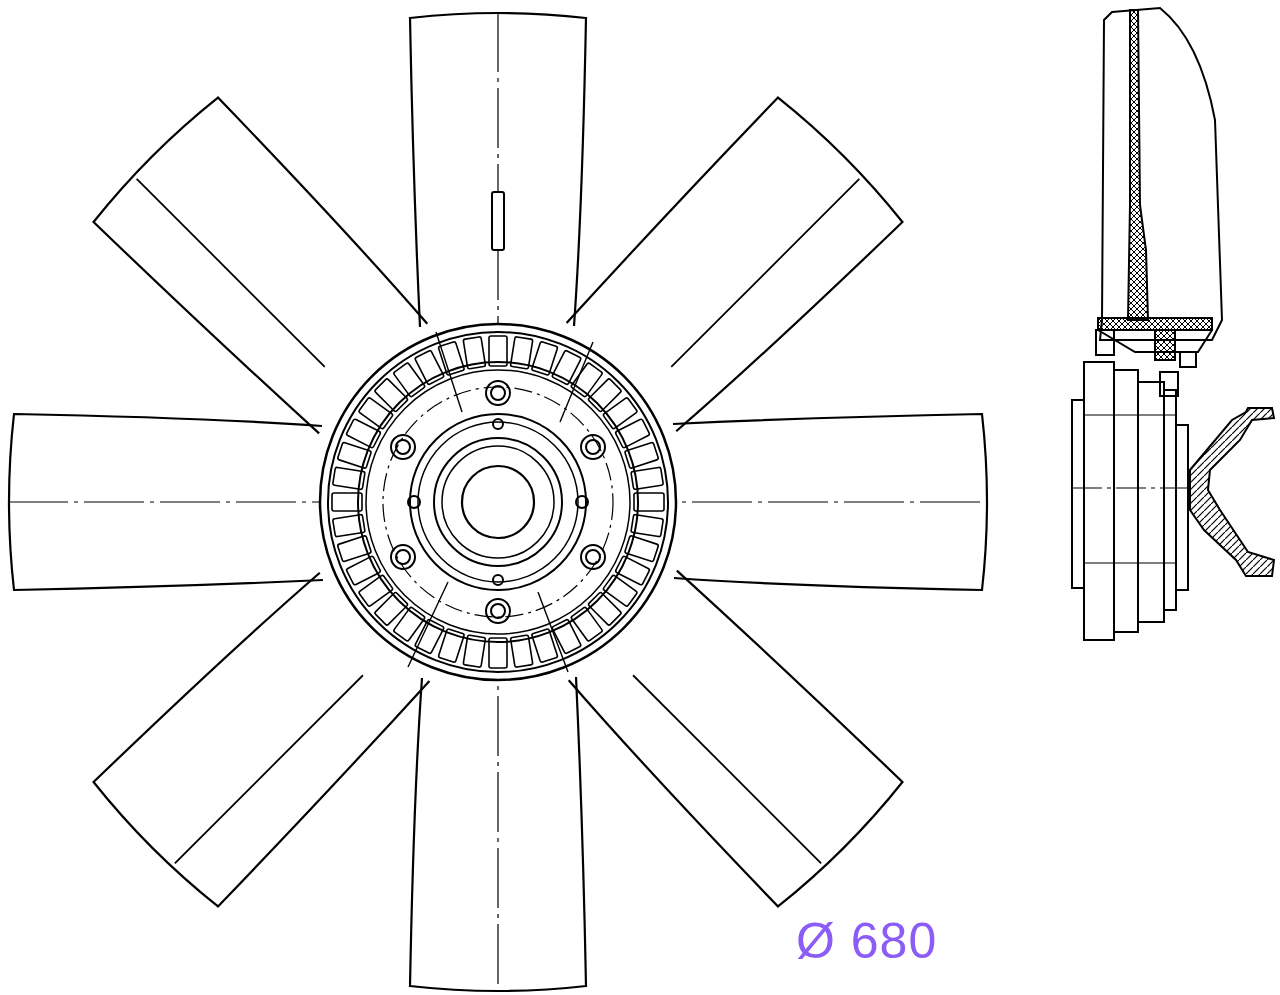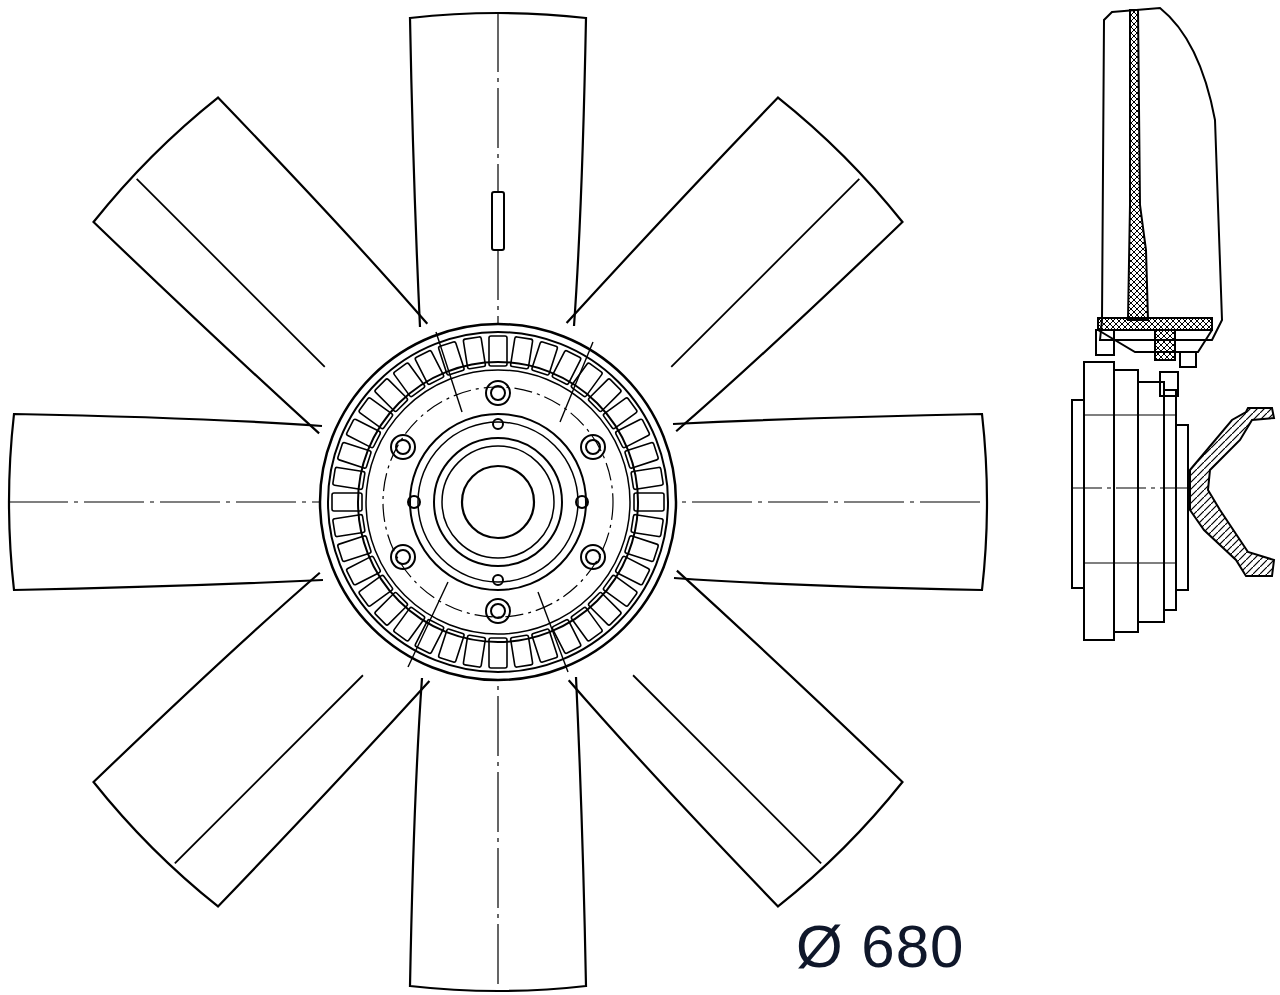--- a/index.html
+++ b/index.html
@@ -1,18 +1,18 @@
 <!DOCTYPE html>
 <html><head>
 <meta charset="utf-8">
 <style>
   html,body{margin:0;padding:0;background:#ffffff;}
   body{width:1280px;height:995px;position:relative;overflow:hidden;font-family:"Liberation Sans",sans-serif;}
   svg{position:absolute;left:0;top:0;}
-  .dim{position:absolute;left:796px;top:912px;font-size:60px;color:#0f172a;letter-spacing:1px;font-family:"Liberation Sans",sans-serif;}
+  .dim{position:absolute;left:796px;top:912px;font-size:50px;color:#8b5cf6;letter-spacing:1px;font-family:"Liberation Sans",sans-serif;}
 </style>
 </head>
 <body>
 
 <svg width="1280" height="995" viewBox="0 0 1280 995">
   <defs>
     <pattern id="xhatch" width="6" height="6" patternUnits="userSpaceOnUse">
       <path d="M0 0 L6 6 M6 0 L0 6" stroke="#000" stroke-width="1"></path>
     </pattern>
     <pattern id="hatch" width="7" height="7" patternUnits="userSpaceOnUse">

